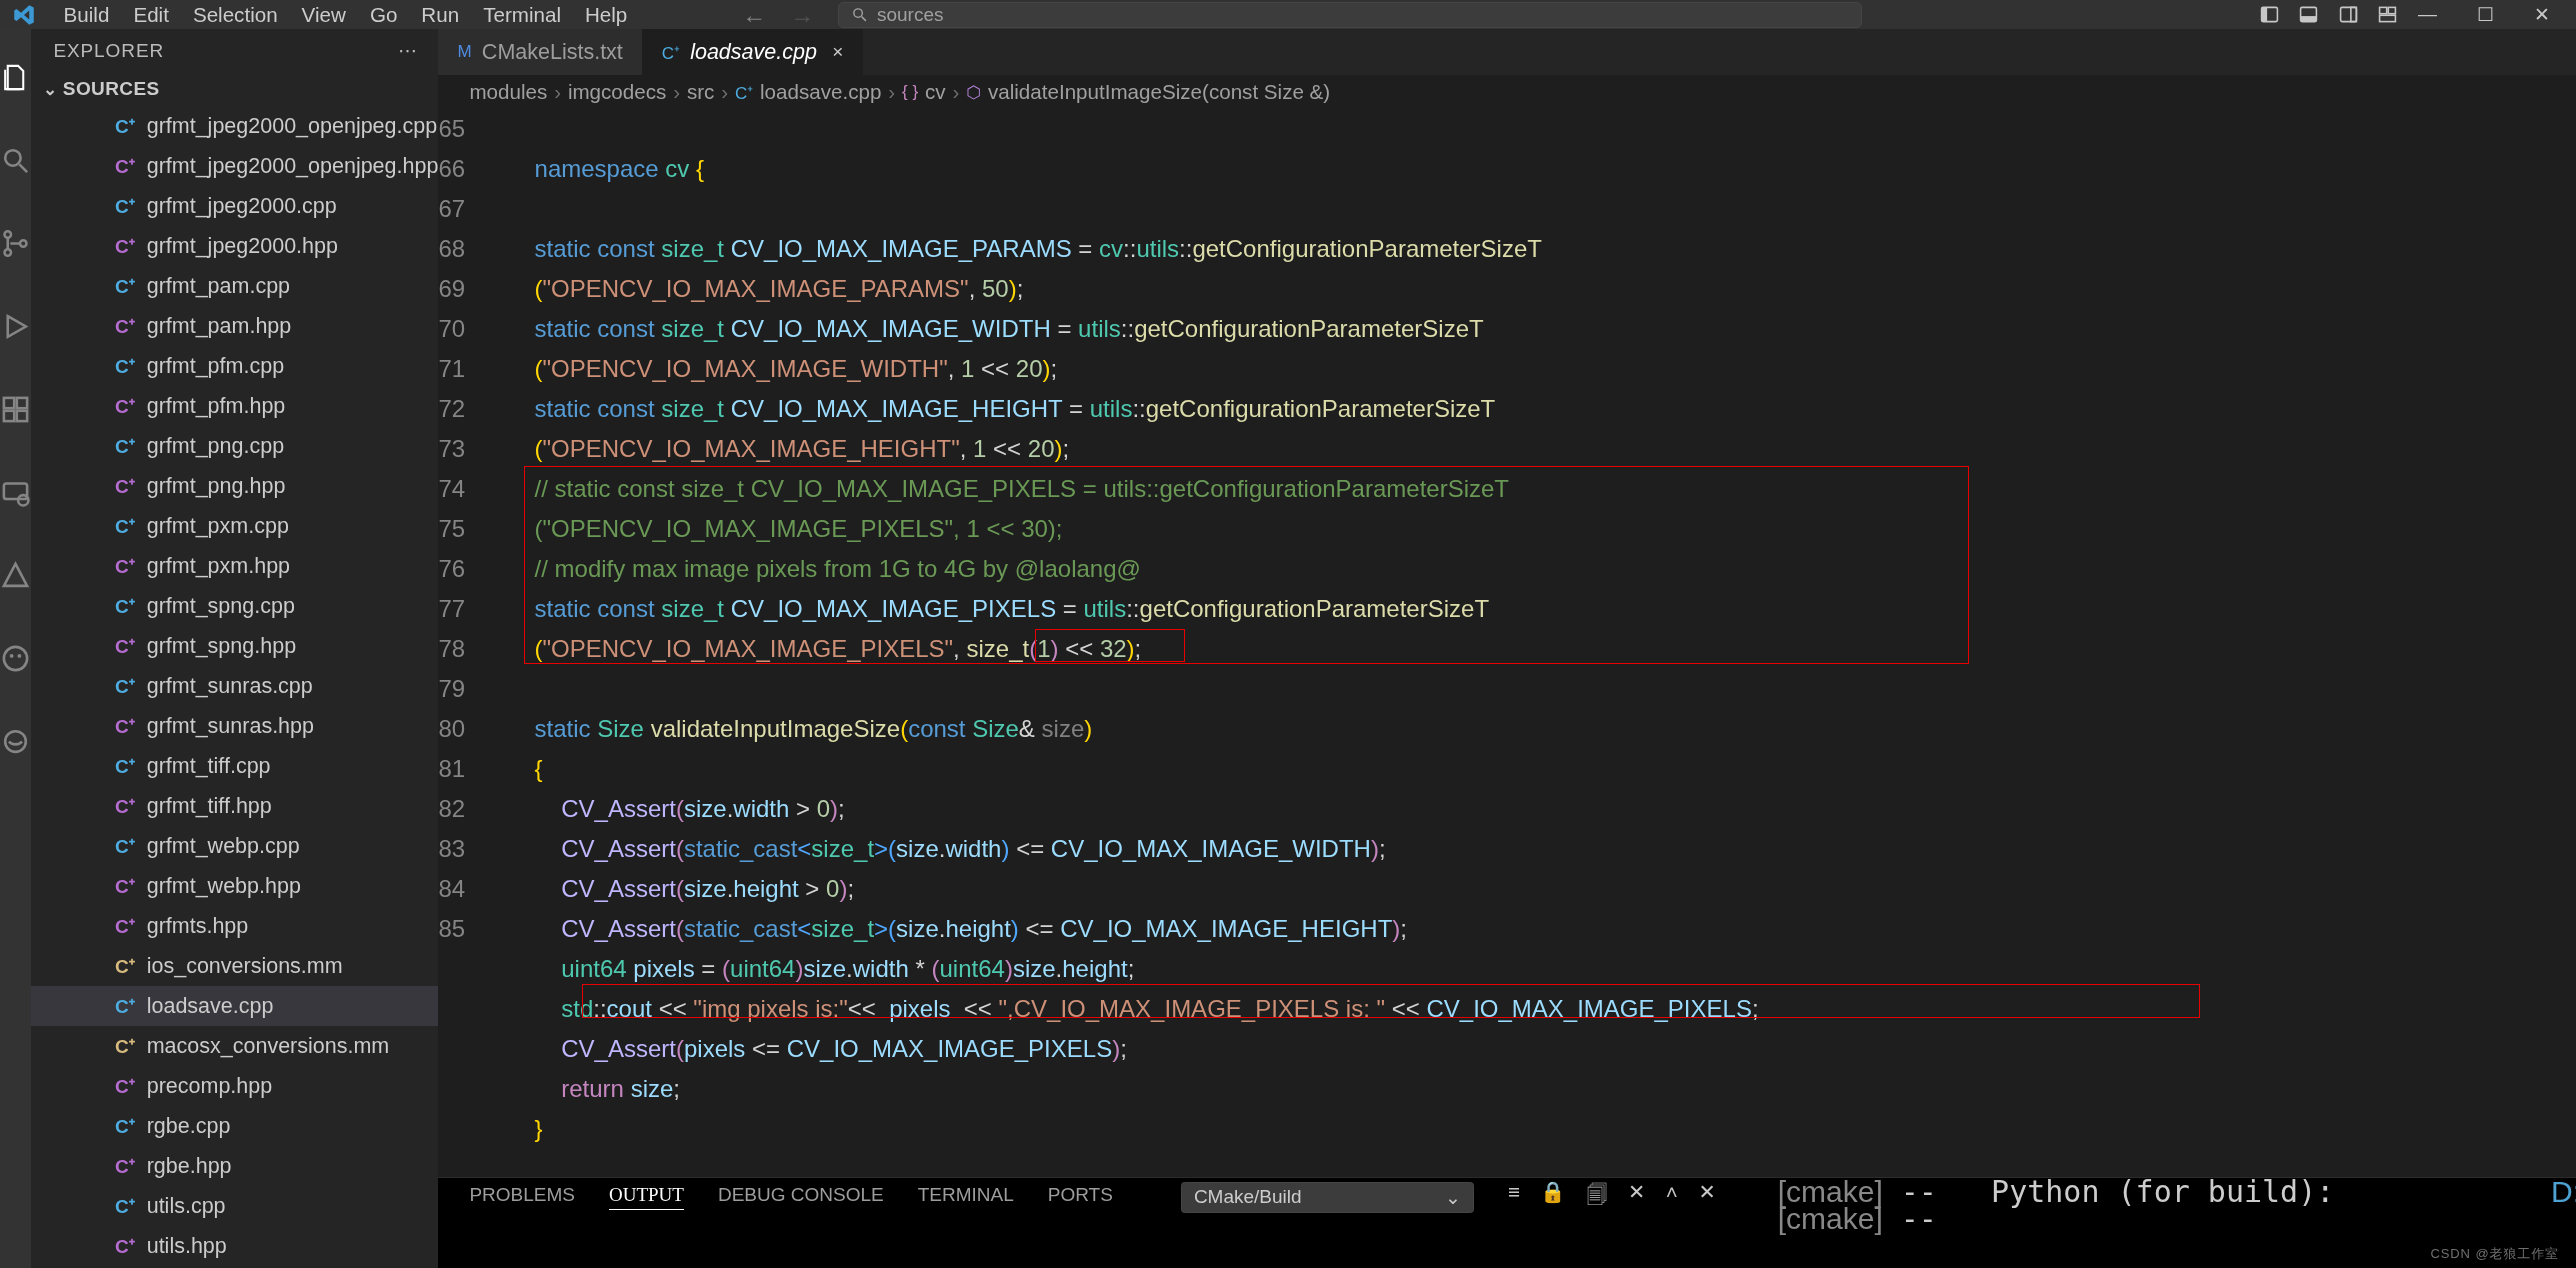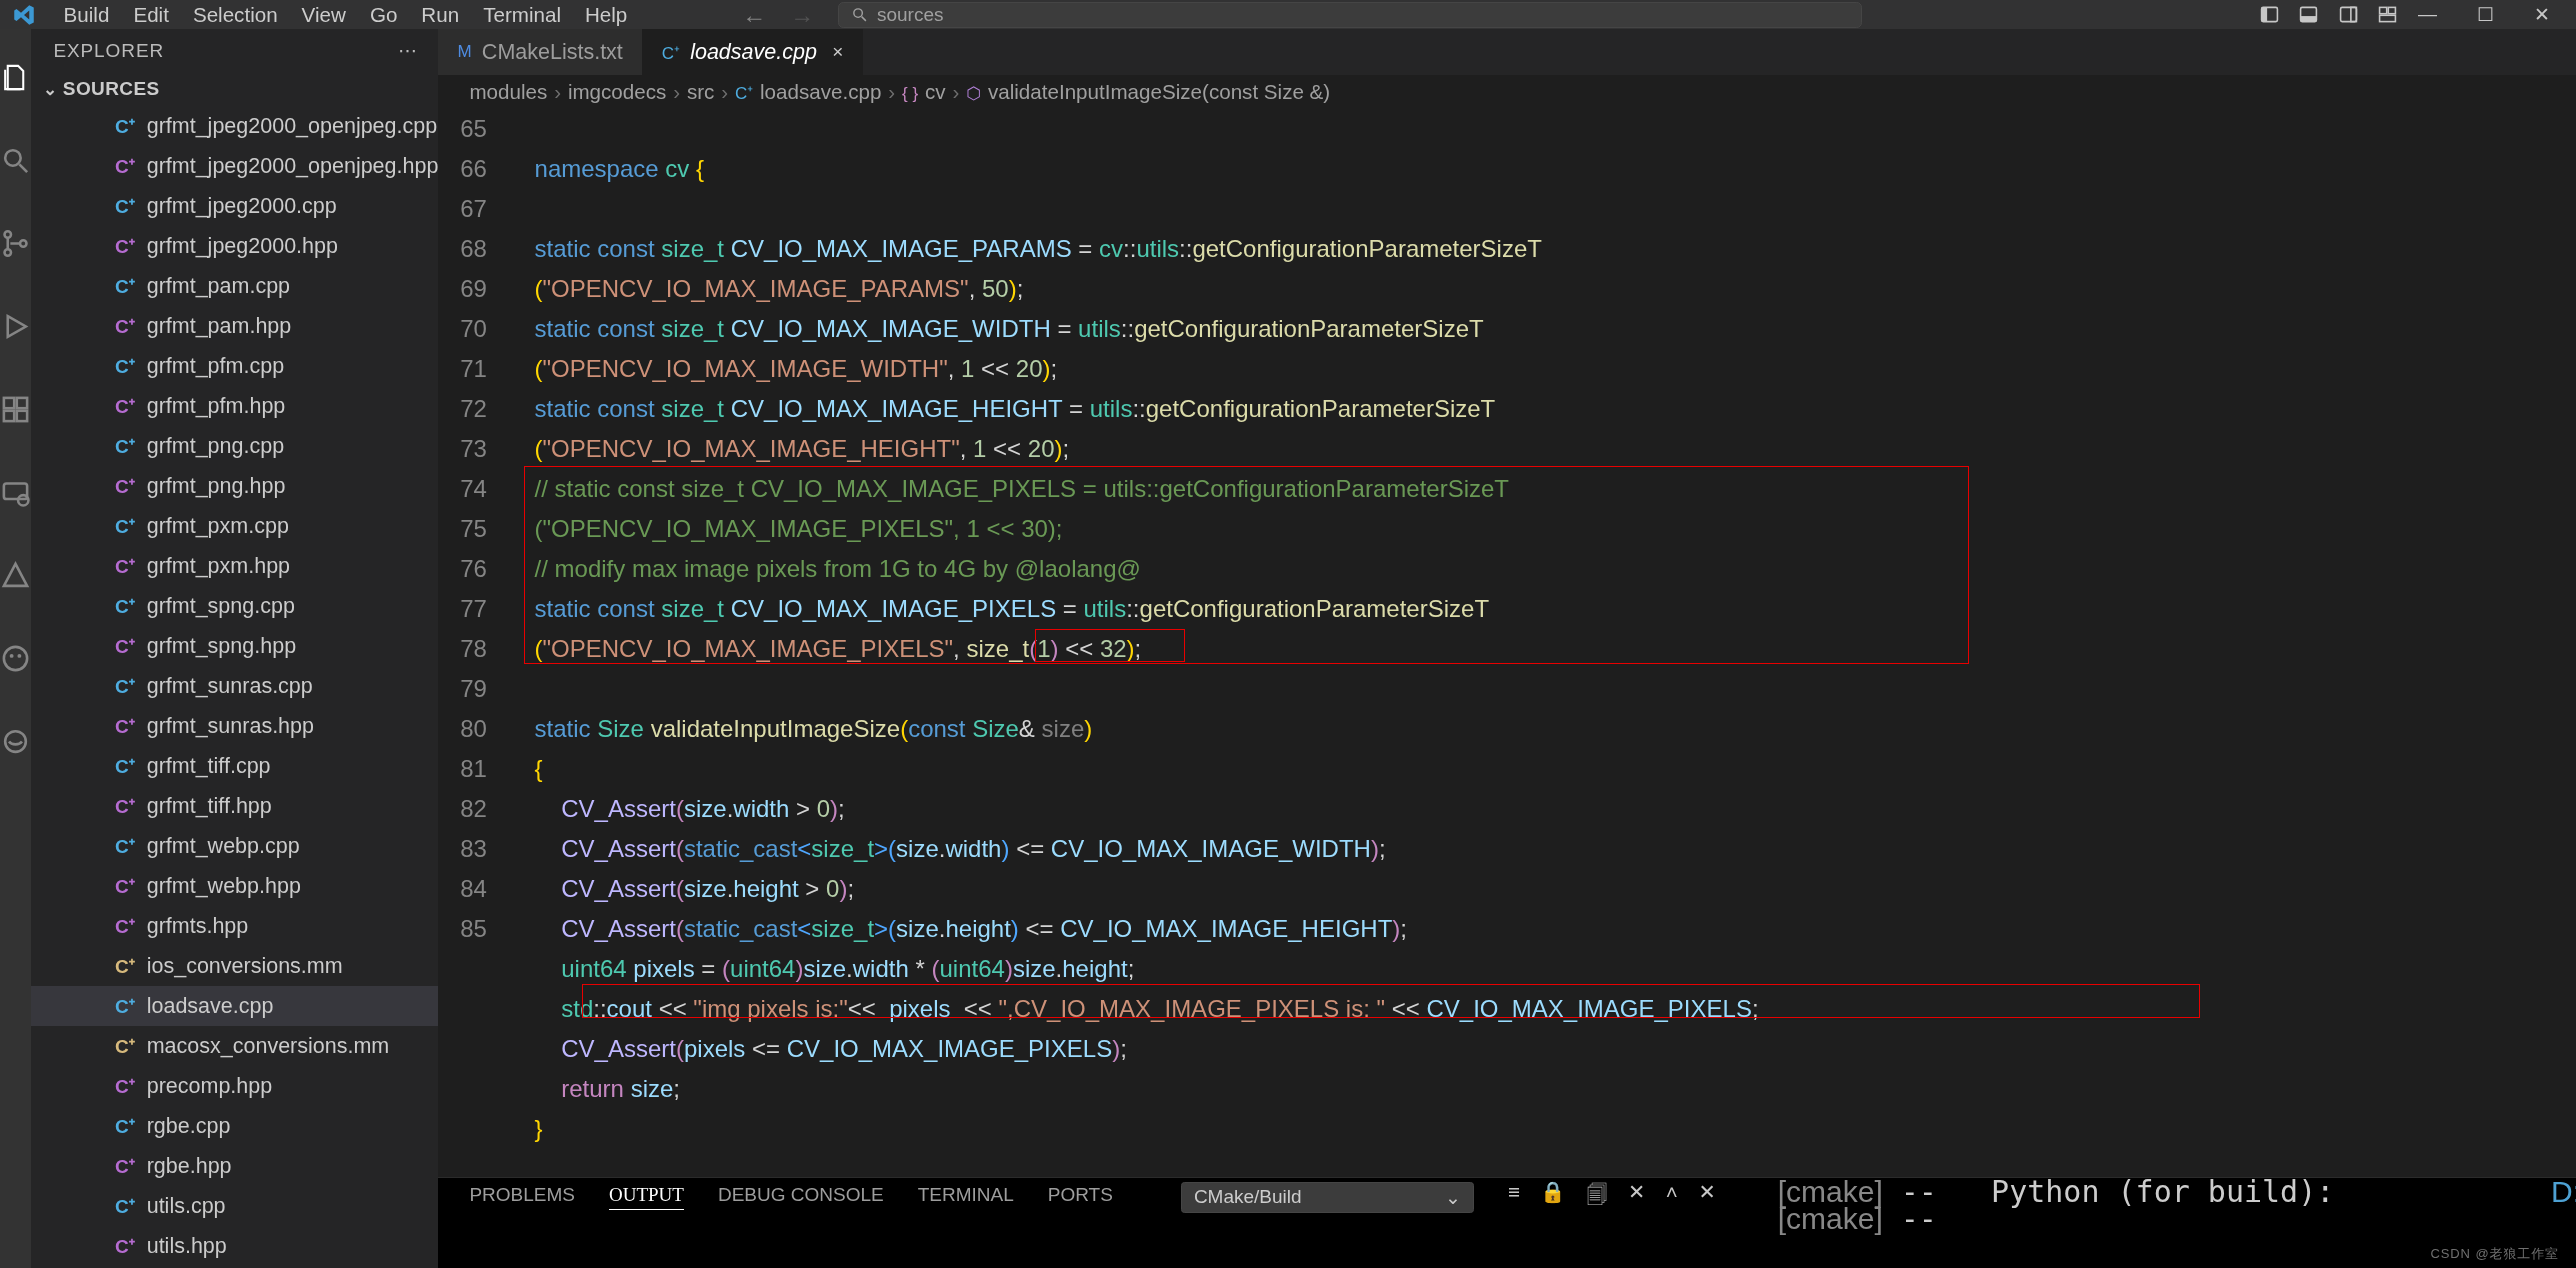--- a/index.html
+++ b/index.html
@@ -45,27 +45,27 @@
 .tab { display: flex; align-items: center; gap: 10.3px; padding: 0 19px; font-size: 21.5px; color: #9d9d9d; background: #2d2d2d; border-right: 0.9px solid #1e1e1e; position: relative; }
 .tab.active { background: #1e1e1e; color: #ffffff; }
 .tab .tab-close { font-size: 19px; color: #cccccc; margin-left: 5.2px; }
 .tab .tab-icon { font-size: 17px; }
 .tab-row .tab-spacer { flex: 1; }
 .tab-row .editor-actions { display: flex; align-items: center; gap: 26px; padding: 0 24px; color: #c7c7c7; font-size: 22.4px; }
 .editor-actions .run-icon { display: flex; align-items: center; gap: 1.7px; }
 
 
 .breadcrumbs { height: 34px; display: flex; align-items: center; gap: 6.9px; padding-left: 31px; font-size: 20.6px; color: #a0a0a0; }
-.breadcrumbs .crumb { display: flex; align-items: flex-end; gap: 6.9px; }
+.breadcrumbs .crumb { display: flex; align-items: center; gap: 6.9px; }
 .breadcrumbs .sep { color: #6f6f6f; }
 .breadcrumbs .icon { font-size: 17px; }
 
 
 .editor-body { flex: 1; display: flex; overflow: hidden; position: relative; }
-.gutter { width: 91px; text-align: center; padding-right: 20.6px; color: #858585; font-family: Consolas, "Courier New", monospace; font-size: 24px; line-height: 40px; user-select: none; }
+.gutter { width: 91px; text-align: left; padding-right: 20.6px; color: #858585; font-family: Consolas, "Courier New", monospace; font-size: 24px; line-height: 40px; user-select: none; }
 .code { flex: 1; font-family: Consolas, "Courier New", monospace; font-size: 24px; line-height: 40px; white-space: pre; color: #d4d4d4; position: relative; padding-left: 5.2px; margin-top: 40px; }
 
 .kw   { color: #569cd6; }           
 .type { color: #4ec9b0; }           
 .fn   { color: #dcdcaa; }           
 .str  { color: #ce9178; }           
 .num  { color: #b5cea8; }           
 .cmt  { color: #6a9955; }
 .pn   { color: #ffd602; }           
 .pnp  { color: #c586c0; }           

